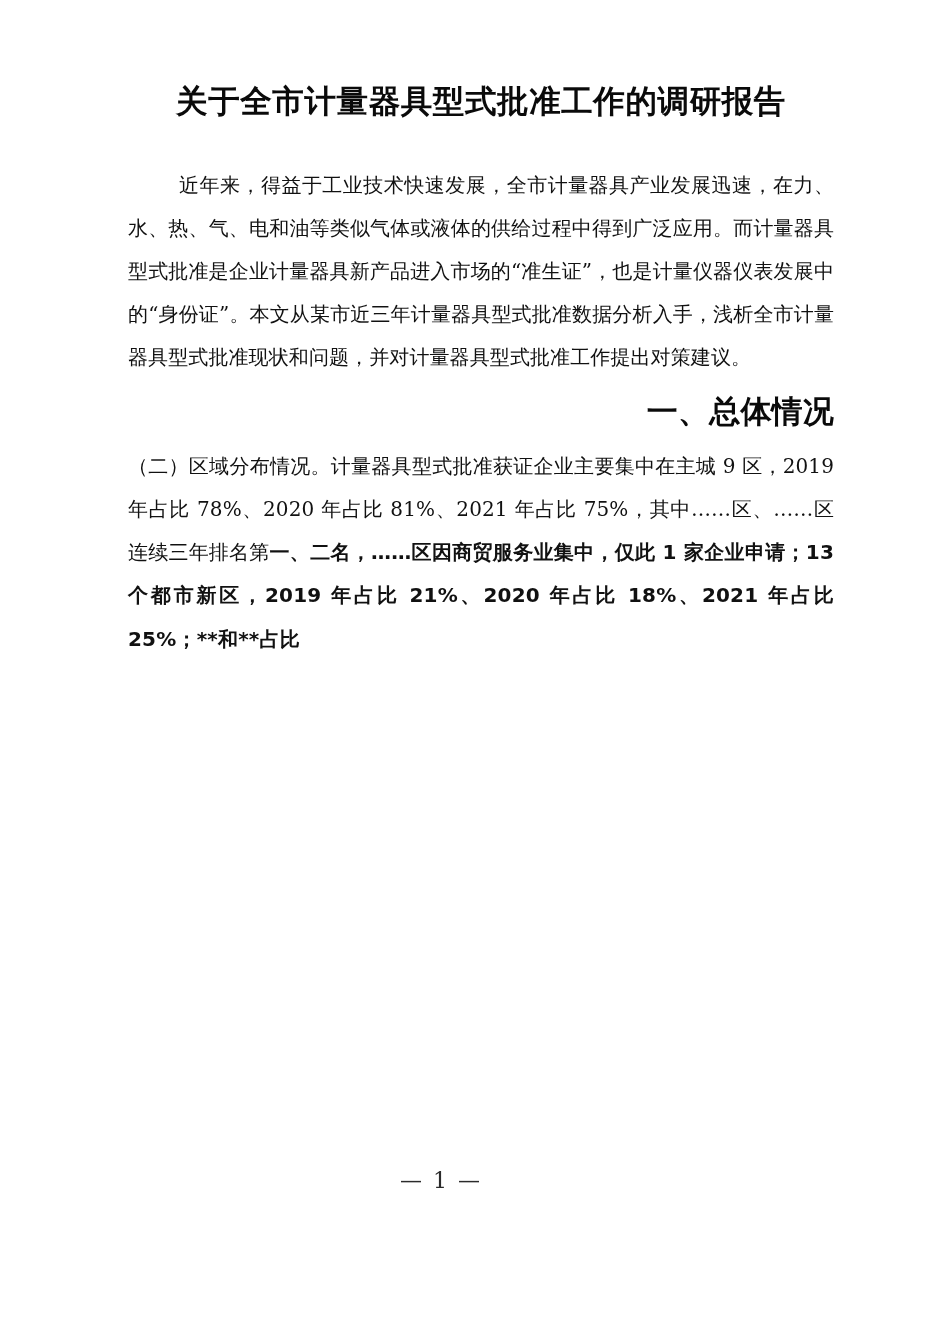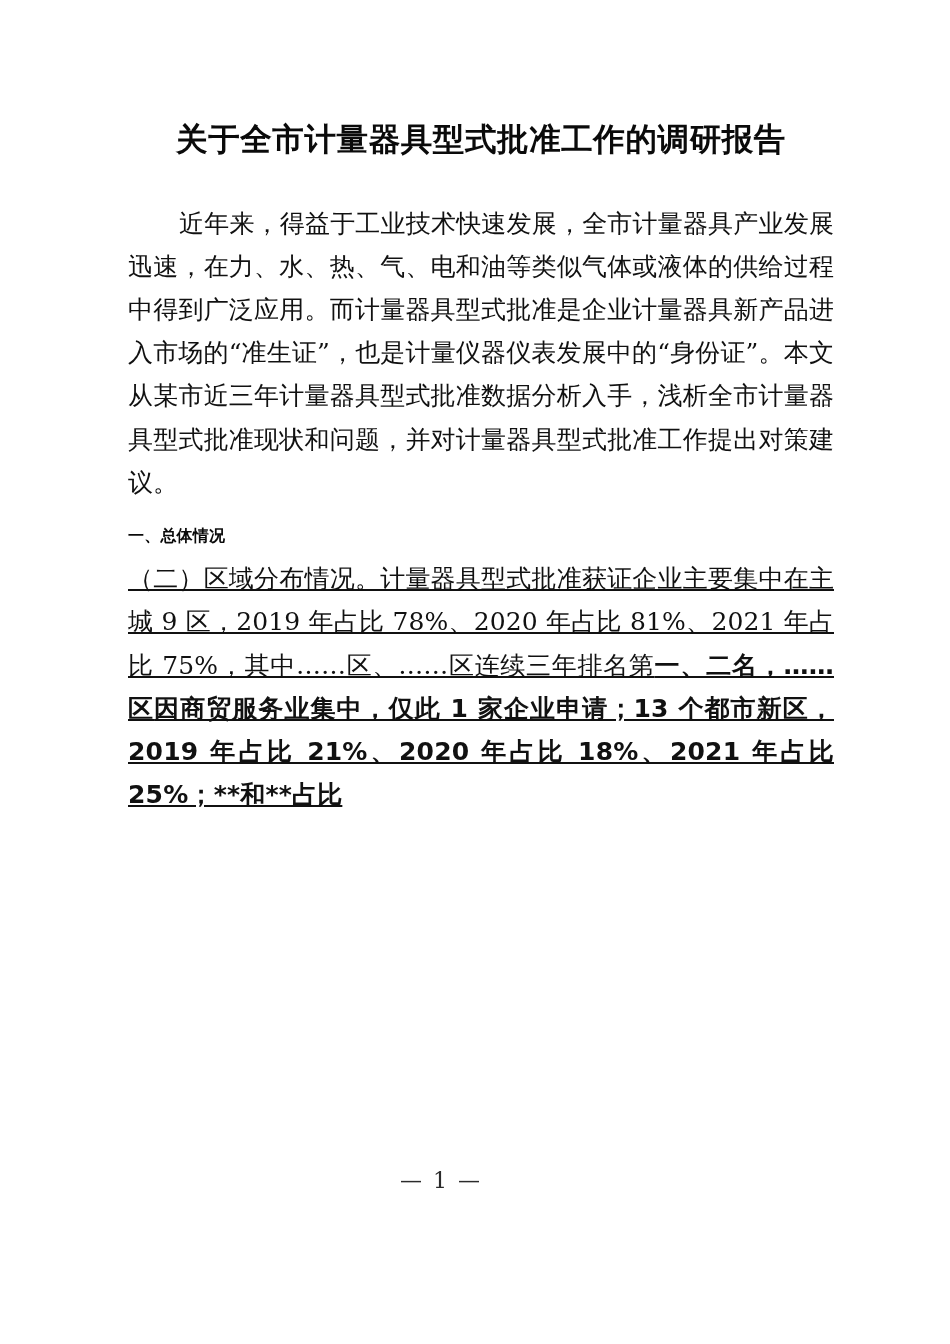--- a/index.html
+++ b/index.html
@@ -27,54 +27,54 @@
     width: 706px;
   }
   .doc-title {
     font-family: "DejaVu Serif", "Liberation Serif", serif;
     font-weight: bold;
     font-size: 31.5px;
     line-height: 1.32;
     text-align: center;
     letter-spacing: 0.6px;
     margin: 0;
-    padding-top: 118px;
+    padding-top: 80px;
     color: #0a0a0a;
   }
   .para {
     font-family: "DejaVu Serif", "Liberation Serif", serif;
-    font-size: 25px;
+    font-size: 20px;
     line-height: 43.2px;
     text-align: justify;
     text-justify: inter-ideograph;
     margin: 0;
     color: #111111;
     letter-spacing: 0.1px;
   }
   .para.indent {
     text-indent: 51px;
   }
   .para-lead {
     margin-top: 42px;
   }
   .heading {
     font-family: "DejaVu Sans", "Liberation Sans", sans-serif;
     font-weight: bold;
-    font-size: 16px;
+    font-size: 31px;
     line-height: 43.2px;
     margin: 0;
     color: #0a0a0a;
     letter-spacing: 0.2px;
+    text-align: right;
   }
   .heading-gap {
     margin-top: 10px;
   }
   .sec-gap {
-    margin-top: 0;
-    text-decoration: underline;
+    margin-top: 12px;
   }
   b.hei {
     font-family: "DejaVu Sans", "Liberation Sans", sans-serif;
     font-weight: bold;
     letter-spacing: 0.2px;
   }
   .footer {
     position: absolute;
     left: 0;
     right: 0;

